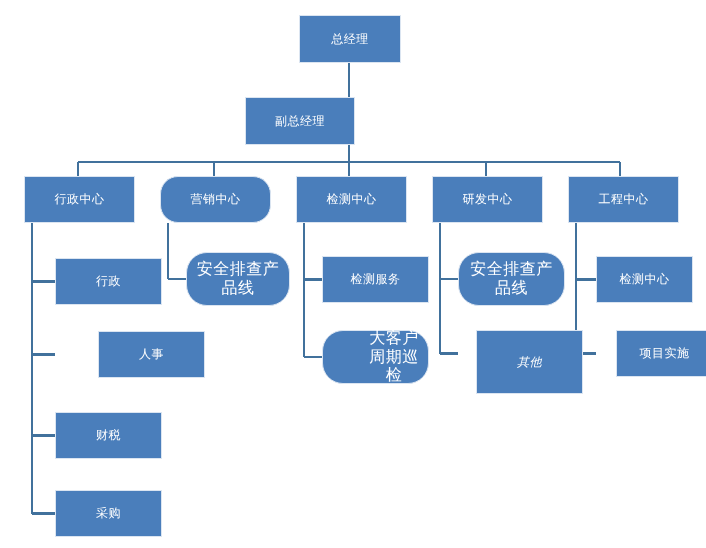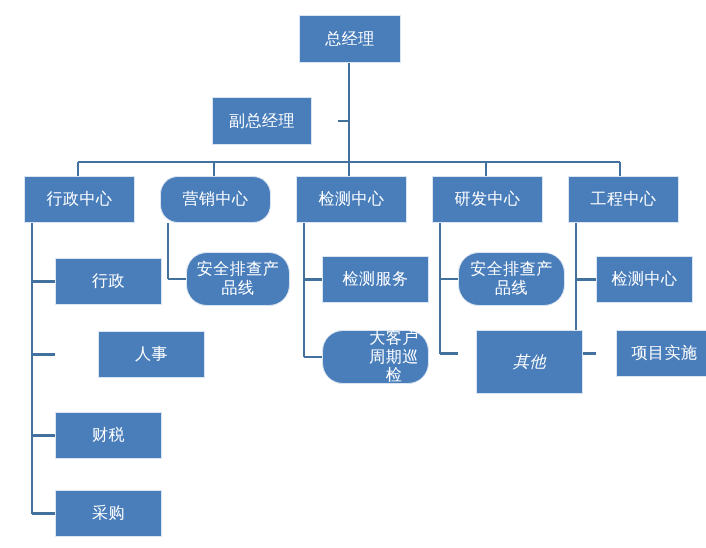--- a/index.html
+++ b/index.html
@@ -17,21 +17,21 @@
     position:absolute;
     background:#4a7ebb;
     border:1px solid #dbe5f1;
     box-sizing:border-box;
     color:#ffffff;
     display:flex;
     align-items:center;
     justify-content:center;
     text-align:center;
     line-height:1.18;
-    font-size:16px;
+    font-size:12px;
     letter-spacing:0.5px;
     font-family:"Liberation Serif","DejaVu Serif",serif;
   }
   .node span{display:block;padding:0 6px;}
   .node.wrap{font-size:16px;border-radius:21px;}
   svg.links{
     position:absolute;left:0;top:0;width:706px;height:548px;
     pointer-events:none;
   }
   svg.links line{
@@ -67,21 +67,21 @@
       <line x1="440" y1="279" x2="458" y2="279"></line>
       <line x1="440" y1="353.5" x2="458" y2="353.5"></line>
       <line x1="576" y1="223" x2="576" y2="353.5"></line>
       <line x1="576" y1="279.5" x2="596" y2="279.5"></line>
       <line x1="576" y1="353.5" x2="596" y2="353.5"></line>
     </svg>
   <div id="nodes">
       <div class="node" style="left: 299px; top: 15px; width: 102px; height: 48px;">
         <span>总经理</span>
       </div>
-      <div class="node" style="left: 212px; top: 97px; width: 100px; height: 48px; font-family: Liberation Serif, serif;">
+      <div class="node" style="left: 245px; top: 97px; width: 110px; height: 48px; font-family: Liberation Serif, serif;">
         <span>副总经理</span>
       </div>
       <div class="node" style="left: 24px; top: 176px; width: 111px; height: 47px;">
         <span>行政中心</span>
       </div>
       <div class="node" style="left: 55px; top: 258px; width: 107px; height: 47px;">
         <span>行政</span>
       </div>
       <div class="node" style="left: 55px; top: 331px; width: 107px; height: 47px; margin-left: 43px;">
         <span>人事</span>

